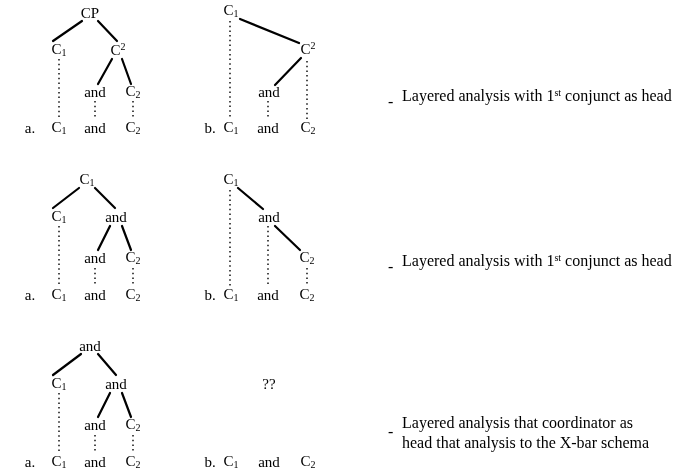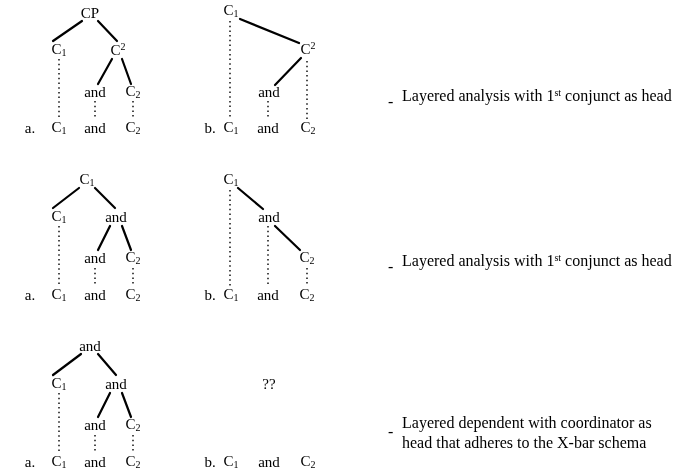--- a/index.html
+++ b/index.html
@@ -107,16 +107,16 @@
     <div class="dash" style="left: 369px; top: 94px;">-</div>
     <div class="note" style="left: 383px; top: 83px;">
       <div class="note-line"><span>Layered analysis with 1</span><span class="sup">st</span><span> conjunct as head</span></div>
     </div>
     <div class="dash" style="left: 369px; top: 259px;">-</div>
     <div class="note" style="left: 383px; top: 248px;">
       <div class="note-line"><span>Layered analysis with 1</span><span class="sup">st</span><span> conjunct as head</span></div>
     </div>
     <div class="dash" style="left: 369px; top: 424px;">-</div>
     <div class="note" style="left: 383px; top: 413px;">
-      <div class="note-line"><span>Layered dependent with coordinator as</span></div>
-      <div class="note-line"><span>head that adheres to the X-bar schema</span></div>
+      <div class="note-line"><span>Layered analysis that coordinator as</span></div>
+      <div class="note-line"><span>head that analysis to the X-bar schema</span></div>
     </div>
   </div>
 
 </body></html>

